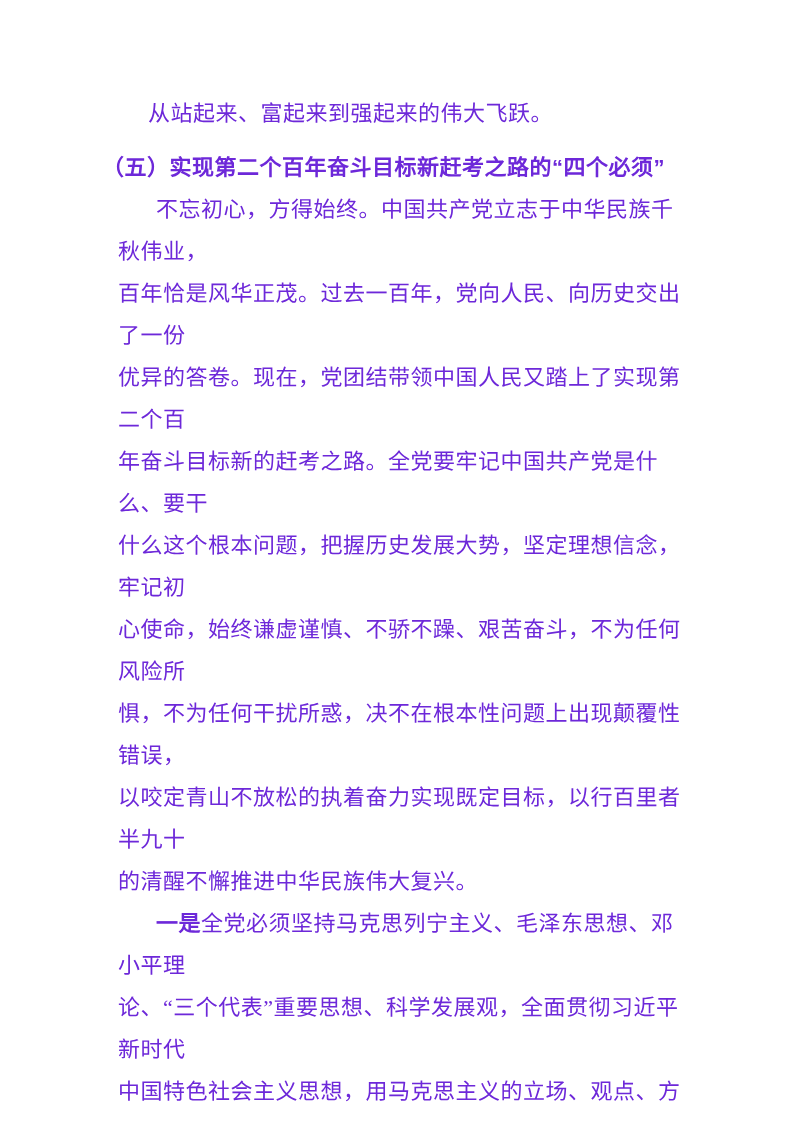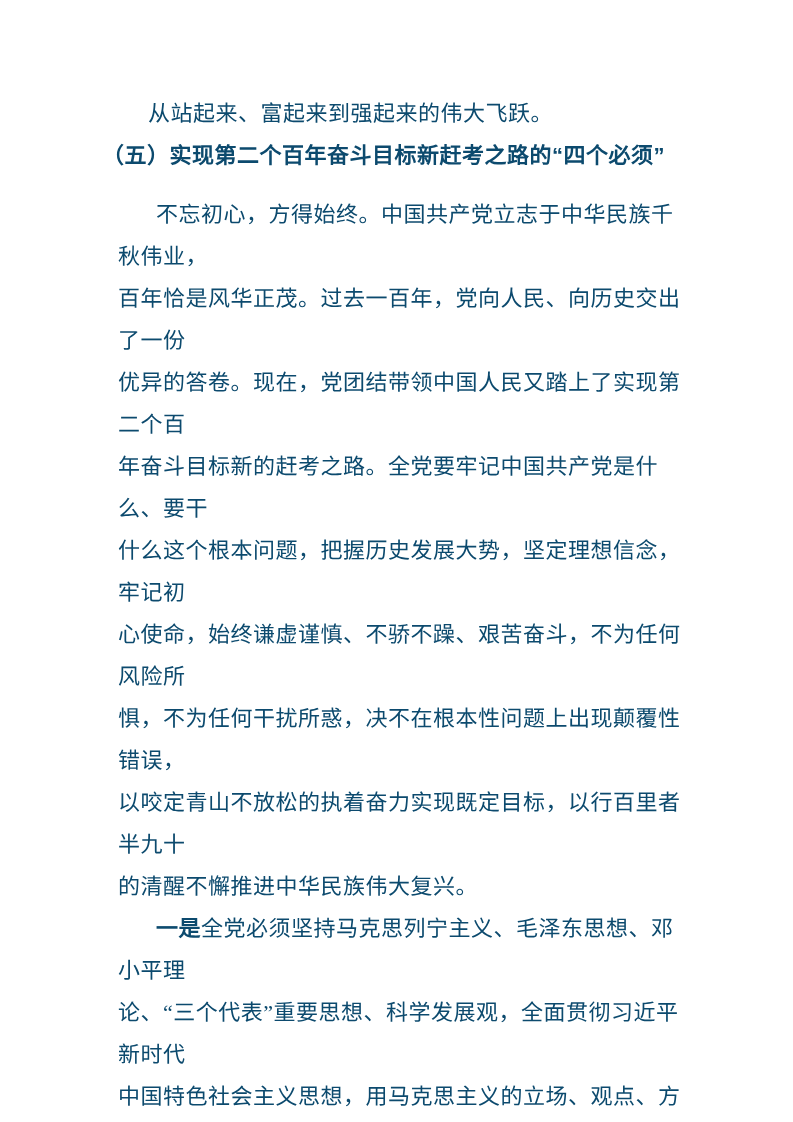--- a/index.html
+++ b/index.html
@@ -19,45 +19,46 @@
   }
   .doc {
     width: 570px;
   }
   .para {
     margin: 0;
     padding: 0;
     font-family: "Liberation Serif", "DejaVu Serif", serif;
     font-size: 22px;
     line-height: 42px;
-    color: #0c4a6e;
+    color: #6d28d9;
     white-space: pre-line;
     letter-spacing: 0.5px;
   }
   .para.heading {
     font-family: "Liberation Sans", "DejaVu Sans", sans-serif;
     font-weight: bold;
     margin-left: -16px;
     letter-spacing: 0.5px;
+    margin-top: 12px;
   }
   .lead {
     font-family: "Liberation Sans", "DejaVu Sans", sans-serif;
     font-weight: bold;
     font-style: normal;
     text-align: center;
   }
 </style>
 </head>
 <body style="color: rgb(27, 27, 27);">
 
 <main class="page">
   <div class="doc" id="doc">
       <p class="para" style="text-indent: 30px;"><span class="ptext">从站起来、富起来到强起来的伟大飞跃。</span></p>
       <p class="para heading"><span class="ptext">（五）实现第二个百年奋斗目标新赶考之路的“四个必须”</span></p>
-      <p class="para" style="text-indent: 38px; margin-top: 17px;"><span class="ptext">不忘初心，方得始终。中国共产党立志于中华民族千秋伟业，
+      <p class="para" style="text-indent: 38px;"><span class="ptext">不忘初心，方得始终。中国共产党立志于中华民族千秋伟业，
 百年恰是风华正茂。过去一百年，党向人民、向历史交出了一份
 优异的答卷。现在，党团结带领中国人民又踏上了实现第二个百
 年奋斗目标新的赶考之路。全党要牢记中国共产党是什么、要干
 什么这个根本问题，把握历史发展大势，坚定理想信念，牢记初
 心使命，始终谦虚谨慎、不骄不躁、艰苦奋斗，不为任何风险所
 惧，不为任何干扰所惑，决不在根本性问题上出现颠覆性错误，
 以咬定青山不放松的执着奋力实现既定目标，以行百里者半九十
 的清醒不懈推进中华民族伟大复兴。</span></p>
       <p class="para" style="text-indent: 38px;"><b class="lead">一是</b><span class="ptext">全党必须坚持马克思列宁主义、毛泽东思想、邓小平理
 论、“三个代表”重要思想、科学发展观，全面贯彻习近平新时代

